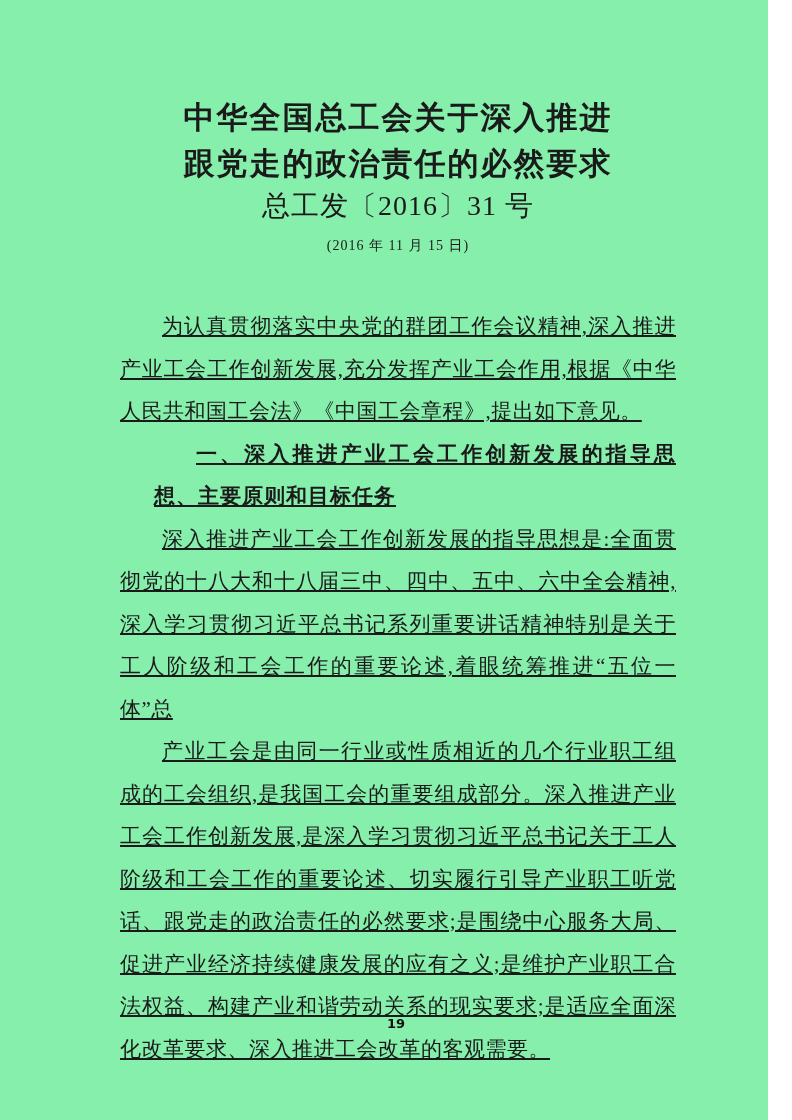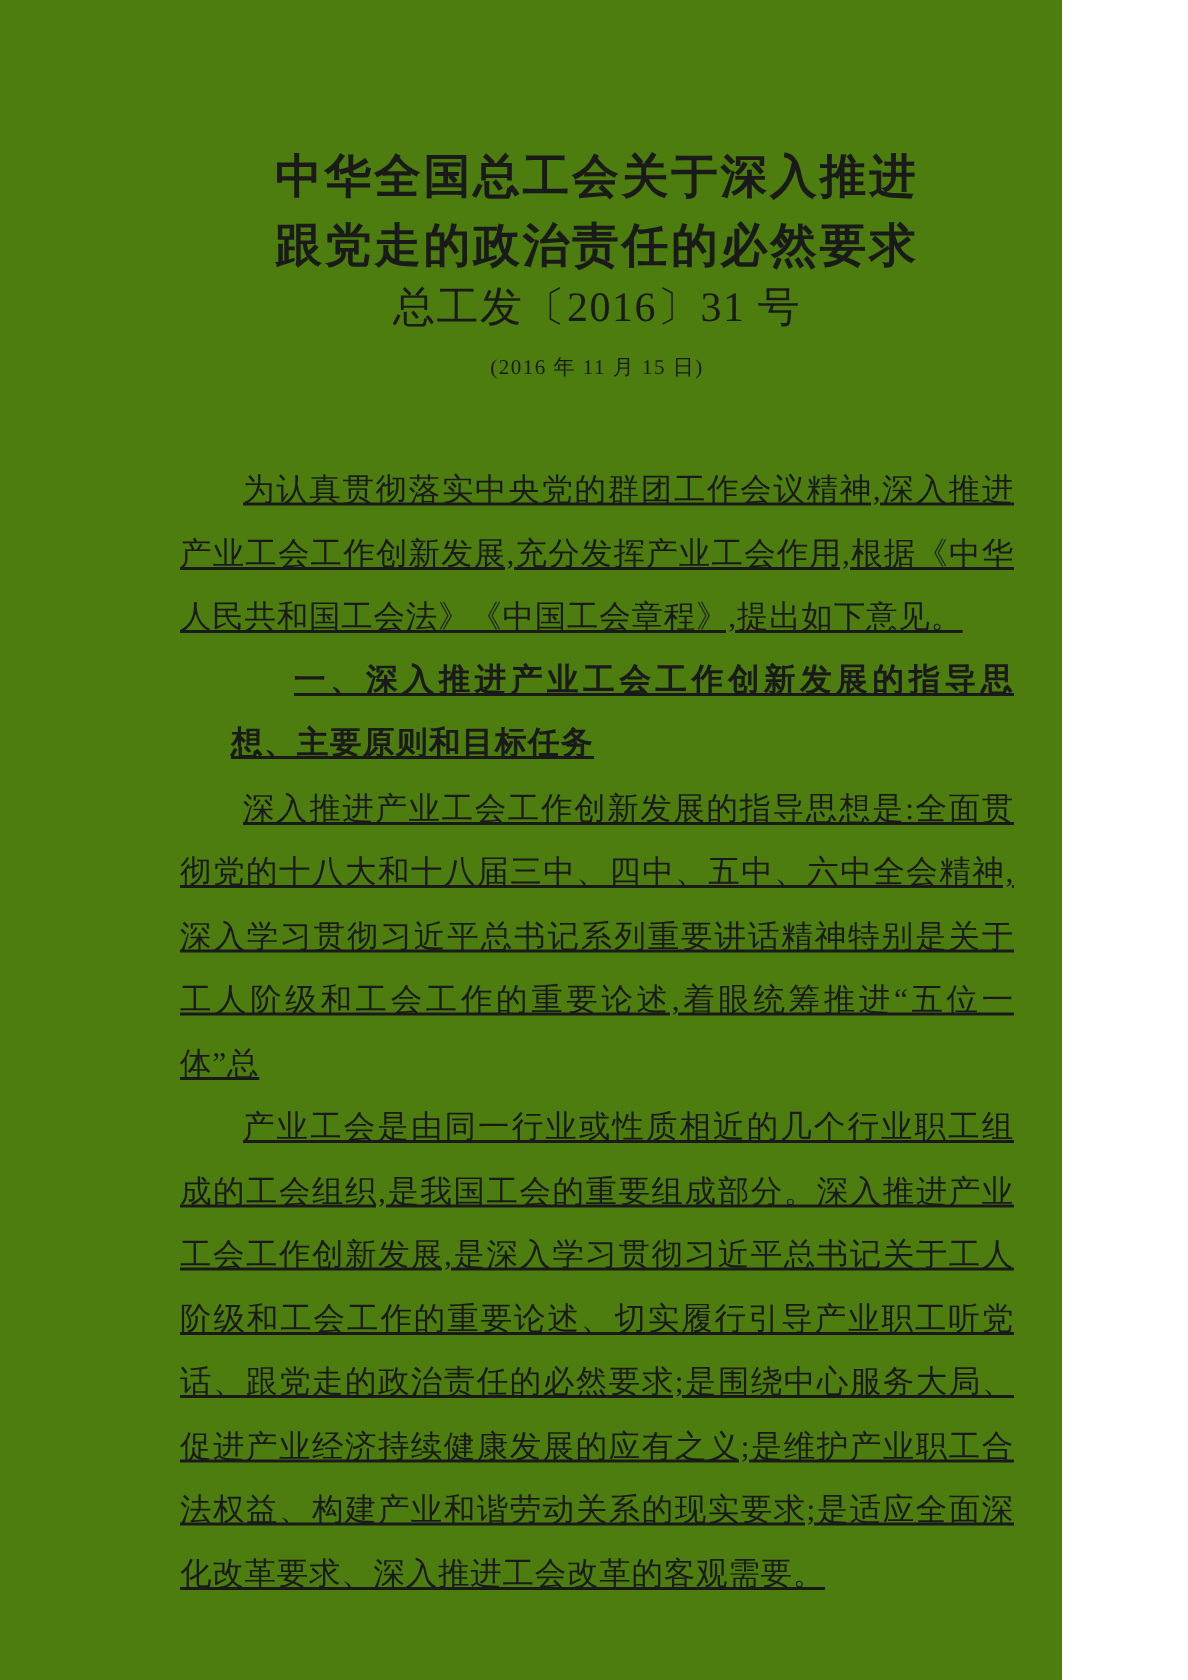--- a/index.html
+++ b/index.html
@@ -2,23 +2,23 @@
 <html><head>
 <meta charset="utf-8">
 <style>
   html, body {
     margin: 0;
     padding: 0;
     background: #ffffff;
   }
   .page {
     position: relative;
-    width: 708px;
+    width: 768px;
     height: 1120px;
-    background: #4d7c0f;
+    background: #86efac;
     overflow: hidden;
     color: #1a1a1a;
     font-family: "Liberation Serif", "DejaVu Serif", serif;
   }
   .content {
     position: absolute;
     left: 120px;
     top: 0;
     width: 556px;
   }
@@ -93,13 +93,14 @@
 
     <div class="doc-body">
       <p>为认真贯彻落实中央党的群团工作会议精神,深入推进产业工会工作创新发展,充分发挥产业工会作用,根据《中华人民共和国工会法》《中国工会章程》,提出如下意见。</p>
       <p class="heading">一、深入推进产业工会工作创新发展的指导思想、主要原则和目标任务</p>
       <p>深入推进产业工会工作创新发展的指导思想是:全面贯彻党的十八大和十八届三中、四中、五中、六中全会精神,深入学习贯彻习近平总书记系列重要讲话精神特别是关于工人阶级和工会工作的重要论述,着眼统筹推进“五位一体”总</p>
       <p>产业工会是由同一行业或性质相近的几个行业职工组成的工会组织,是我国工会的重要组成部分。深入推进产业工会工作创新发展,是深入学习贯彻习近平总书记关于工人阶级和工会工作的重要论述、切实履行引导产业职工听党话、跟党走的政治责任的必然要求;是围绕中心服务大局、促进产业经济持续健康发展的应有之义;是维护产业职工合法权益、构建产业和谐劳动关系的现实要求;是适应全面深化改革要求、深入推进工会改革的客观需要。</p>
     </div>
 
   </div>
 
+  <div class="page-number">19</div>
 </div>
 
 </body></html>

